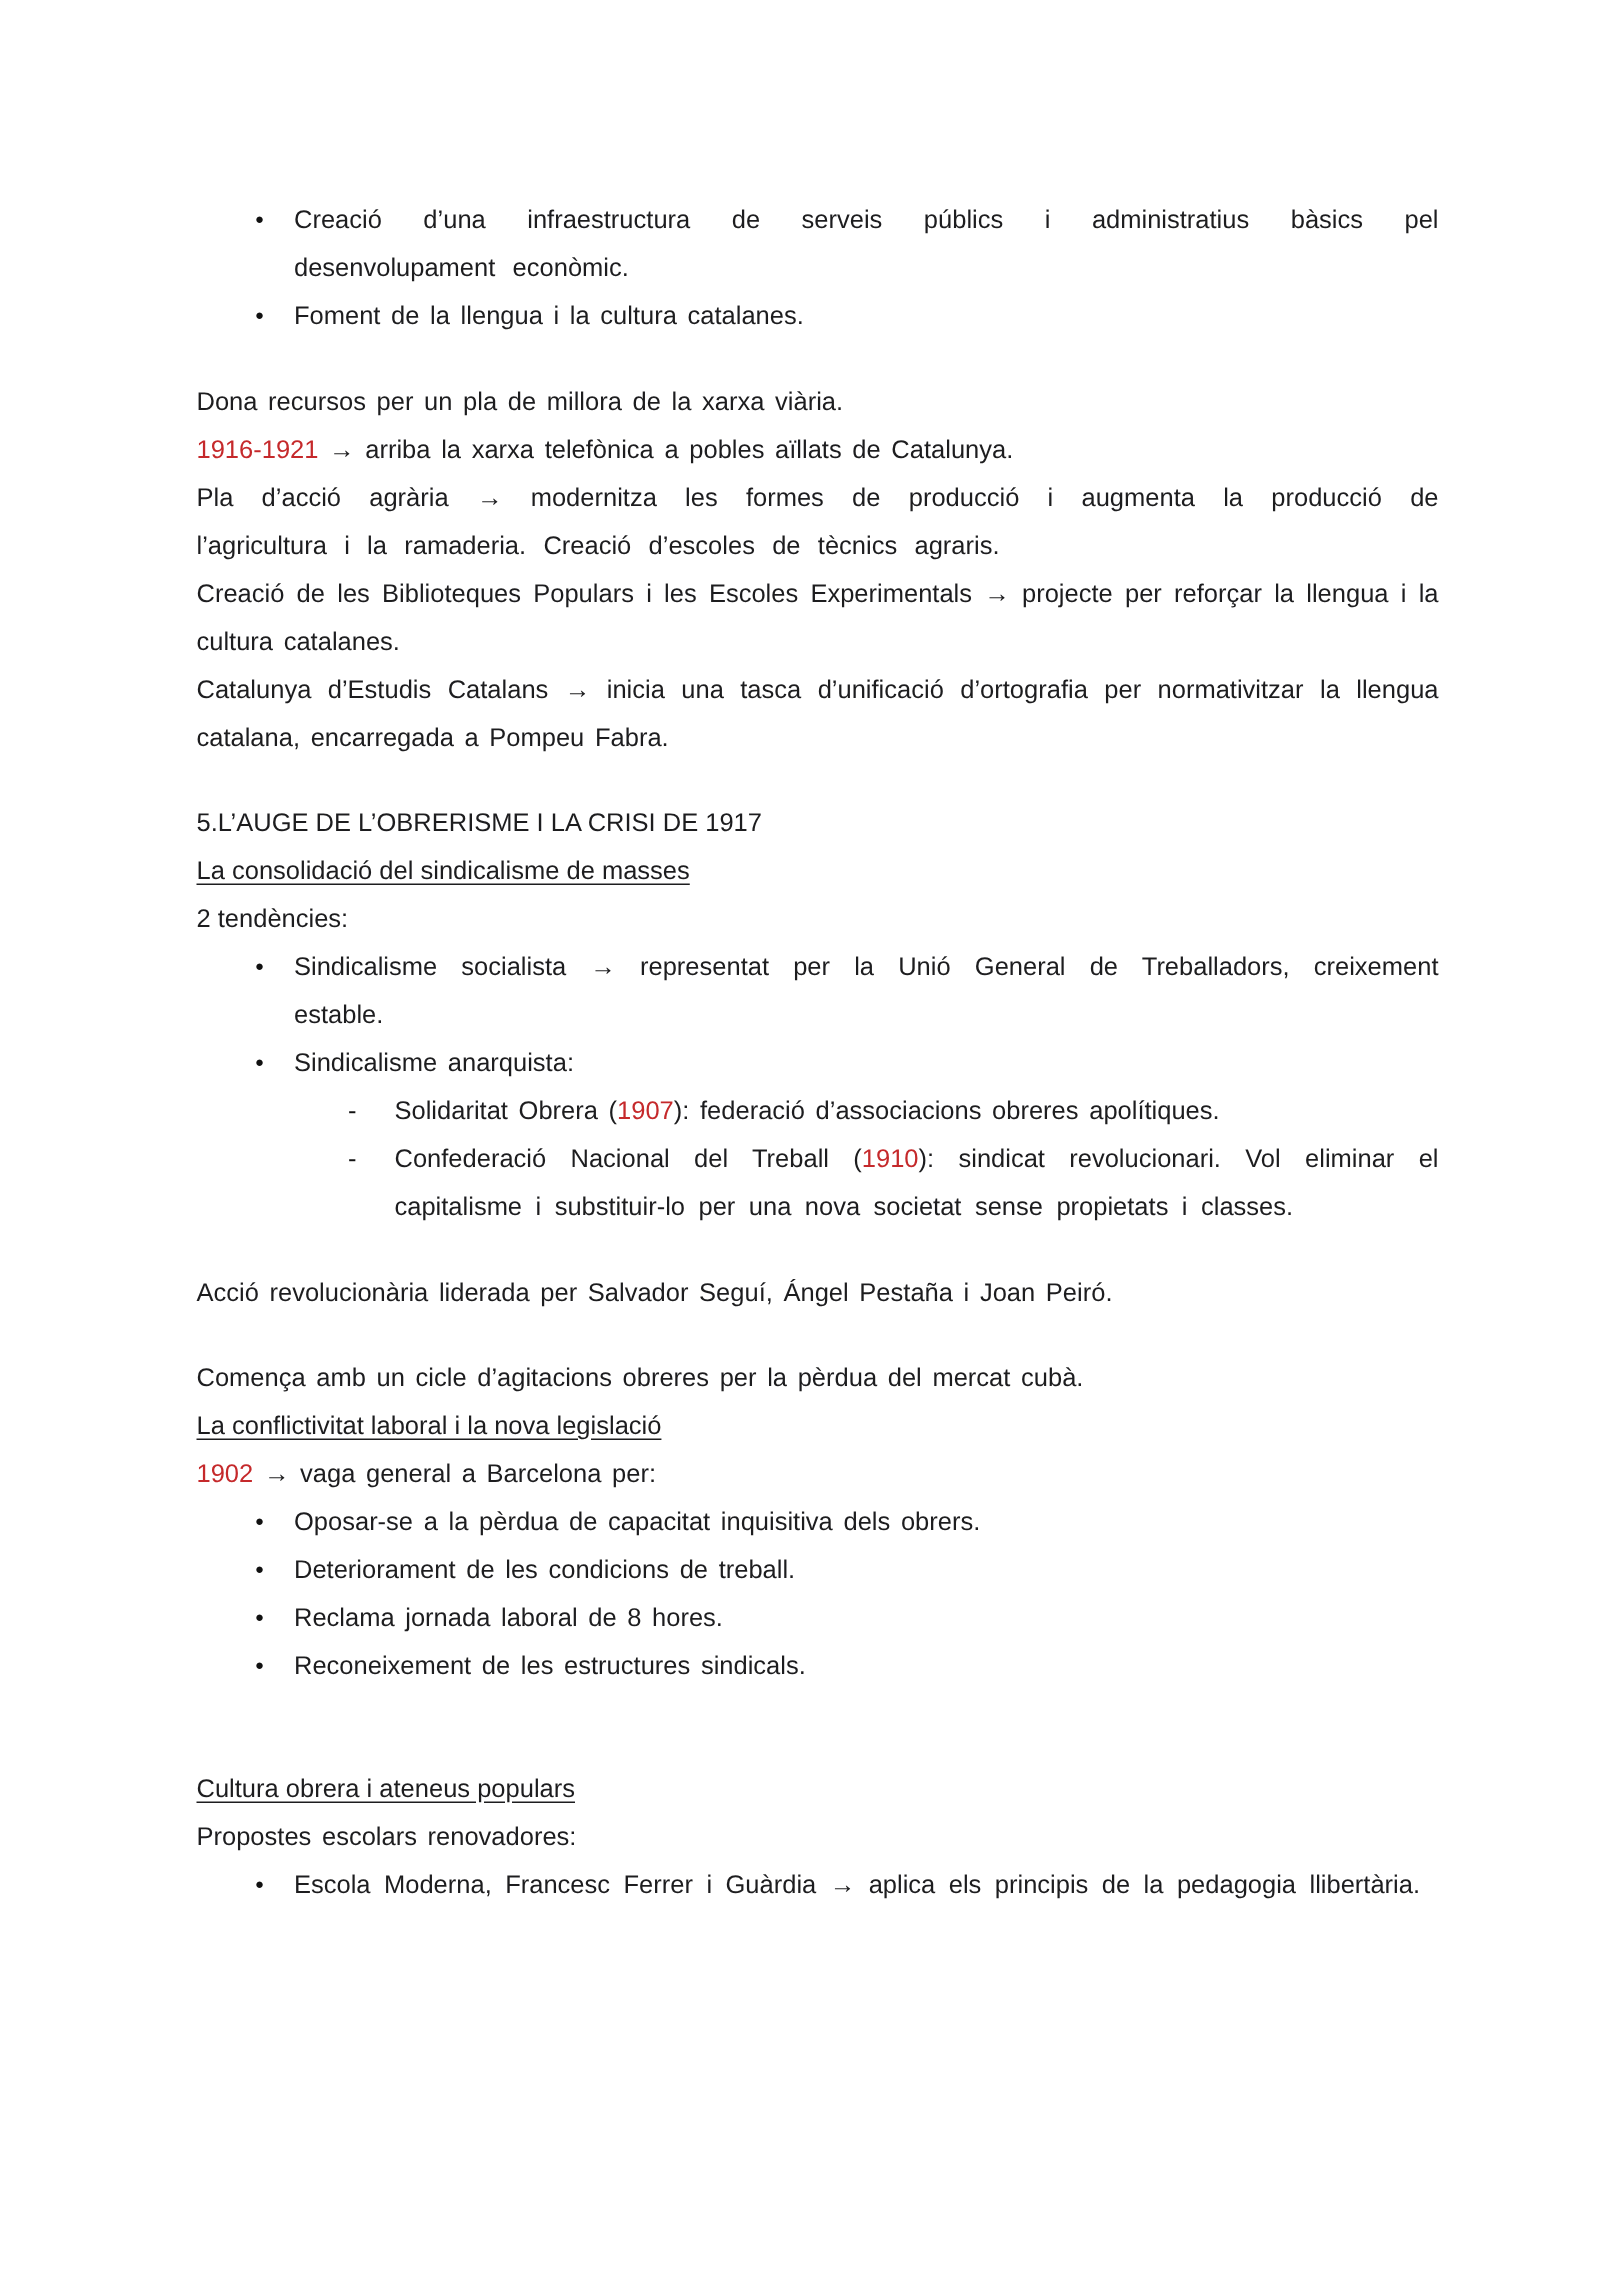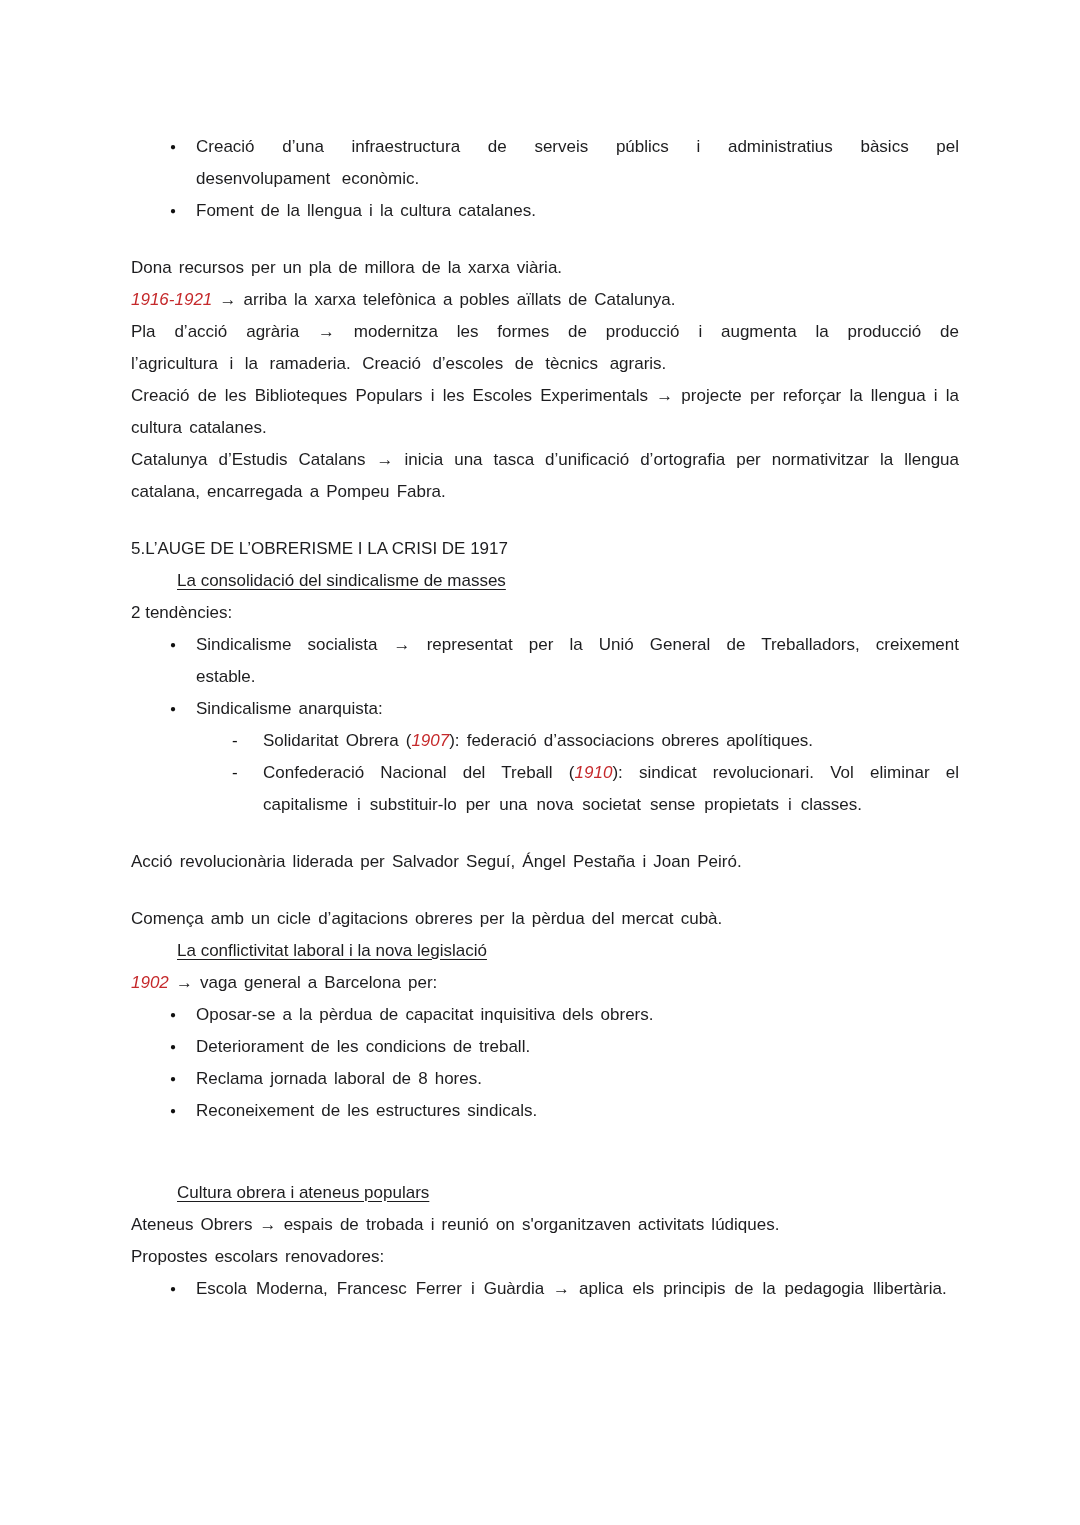--- a/index.html
+++ b/index.html
@@ -13,23 +13,23 @@
     font-family:"Liberation Sans", sans-serif;
     font-size:17px;
     line-height:32px;
     color:#1d1d1f;
     overflow:hidden;
   }
   .para{margin:0;}
   .j{text-align:justify;word-spacing:.14em;}
   .loose{word-spacing:.40em;}
   .mid{word-spacing:.25em;}
-  .u{text-decoration:underline;text-underline-offset:3px;margin-left:46px;}
+  .u{text-decoration:underline;text-underline-offset:3px;}
   .b{font-weight:normal;}
-  .red{color:#c5292b;font-style:italic;}
+  .red{color:#c5292b;}
   .item{display:flex;}
   .item .bm{flex:0 0 26px;margin-left:39px;font-size:10px;line-height:32px;color:#111;}
   .item.sub .dm{flex:0 0 31px;margin-left:101px;font-size:17px;line-height:32px;color:#111;}
   .item .it{flex:1;display:block;}
   .gap{height:25px;}
 </style>
 </head>
 <body>
 
 <div class="page">
@@ -113,21 +113,20 @@
     <span class="it j"><span>Reconeixement de les estructures sindicals.</span></span>
   </div>
 
   <div class="gap"></div>
 
 
   <div class="gap"></div>
 
   <div class="para"><span class="u">Cultura obrera i ateneus populars</span></div>
 
-  <div class="para j"><span class="b">Ateneus Obrers</span><span> → espais de trobada i reunió on s'organitzaven activitats lúdiques.</span></div>
 
   <div class="para j"><span>Propostes escolars renovadores:</span></div>
 
   <div class="item">
     <span class="bm">●</span>
     <span class="it j mid"><span>Escola Moderna, Francesc Ferrer i Guàrdia → aplica els principis de la pedagogia llibertària.</span></span>
   </div>
 
 </div>
 

